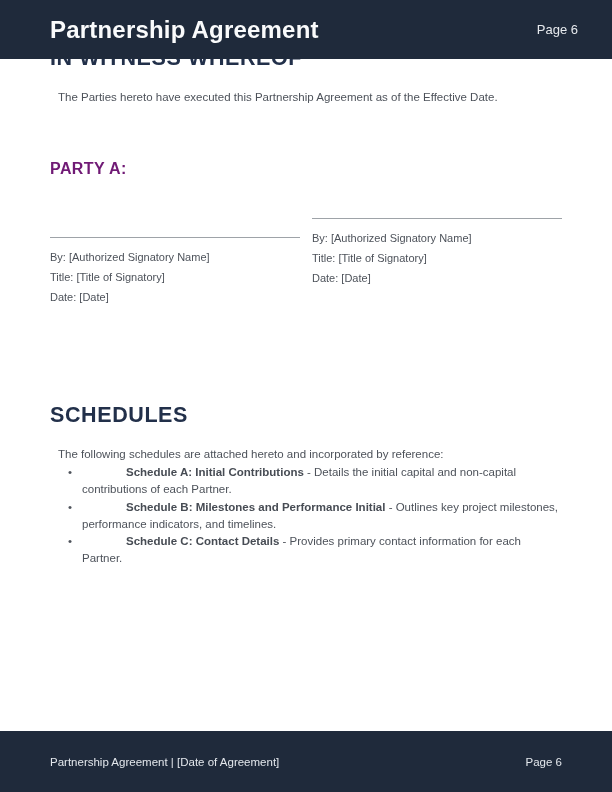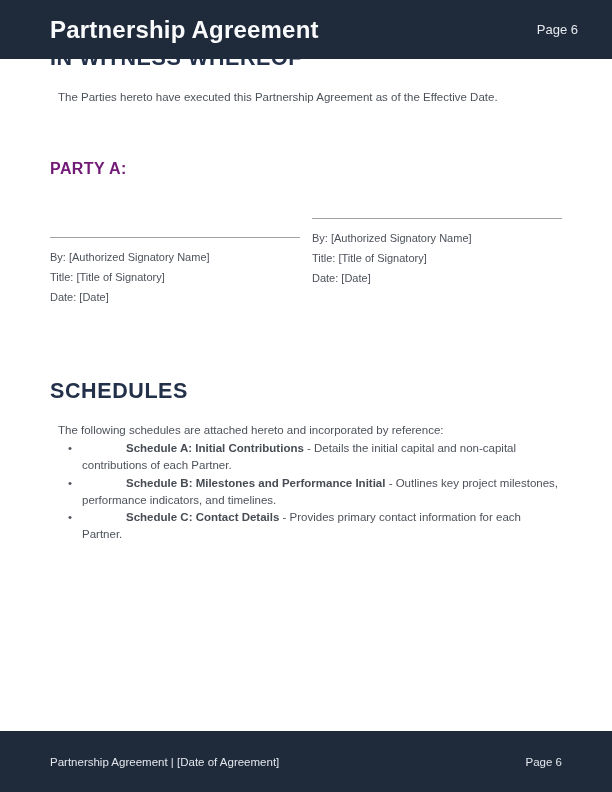--- a/index.html
+++ b/index.html
@@ -32,21 +32,21 @@
   .footer-left, .footer-page {
     color: #e3e7ec; font-size: 11.5px; font-weight: normal;
   }
   
   .content { padding: 14px 50px; }
   h2.section-heading {
     color: #22304a; font-size: 21.5px; font-weight: bold;
     letter-spacing: 0.6px; line-height: 25px;
   }
   .witness-heading { padding-top: 32px; }
-  .schedules-heading { margin-top: 72px; }
+  .schedules-heading { margin-top: 96px; }
   .intro {
     color: #4d525a; font-size: 11.5px; line-height: 15px;
     padding-left: 8px; margin-top: 19px;
   }
   
   .sig-grid {
     margin-top: 54px;
     display: flex; gap: 12px;
   }
   .sig-col { width: 250px; }

